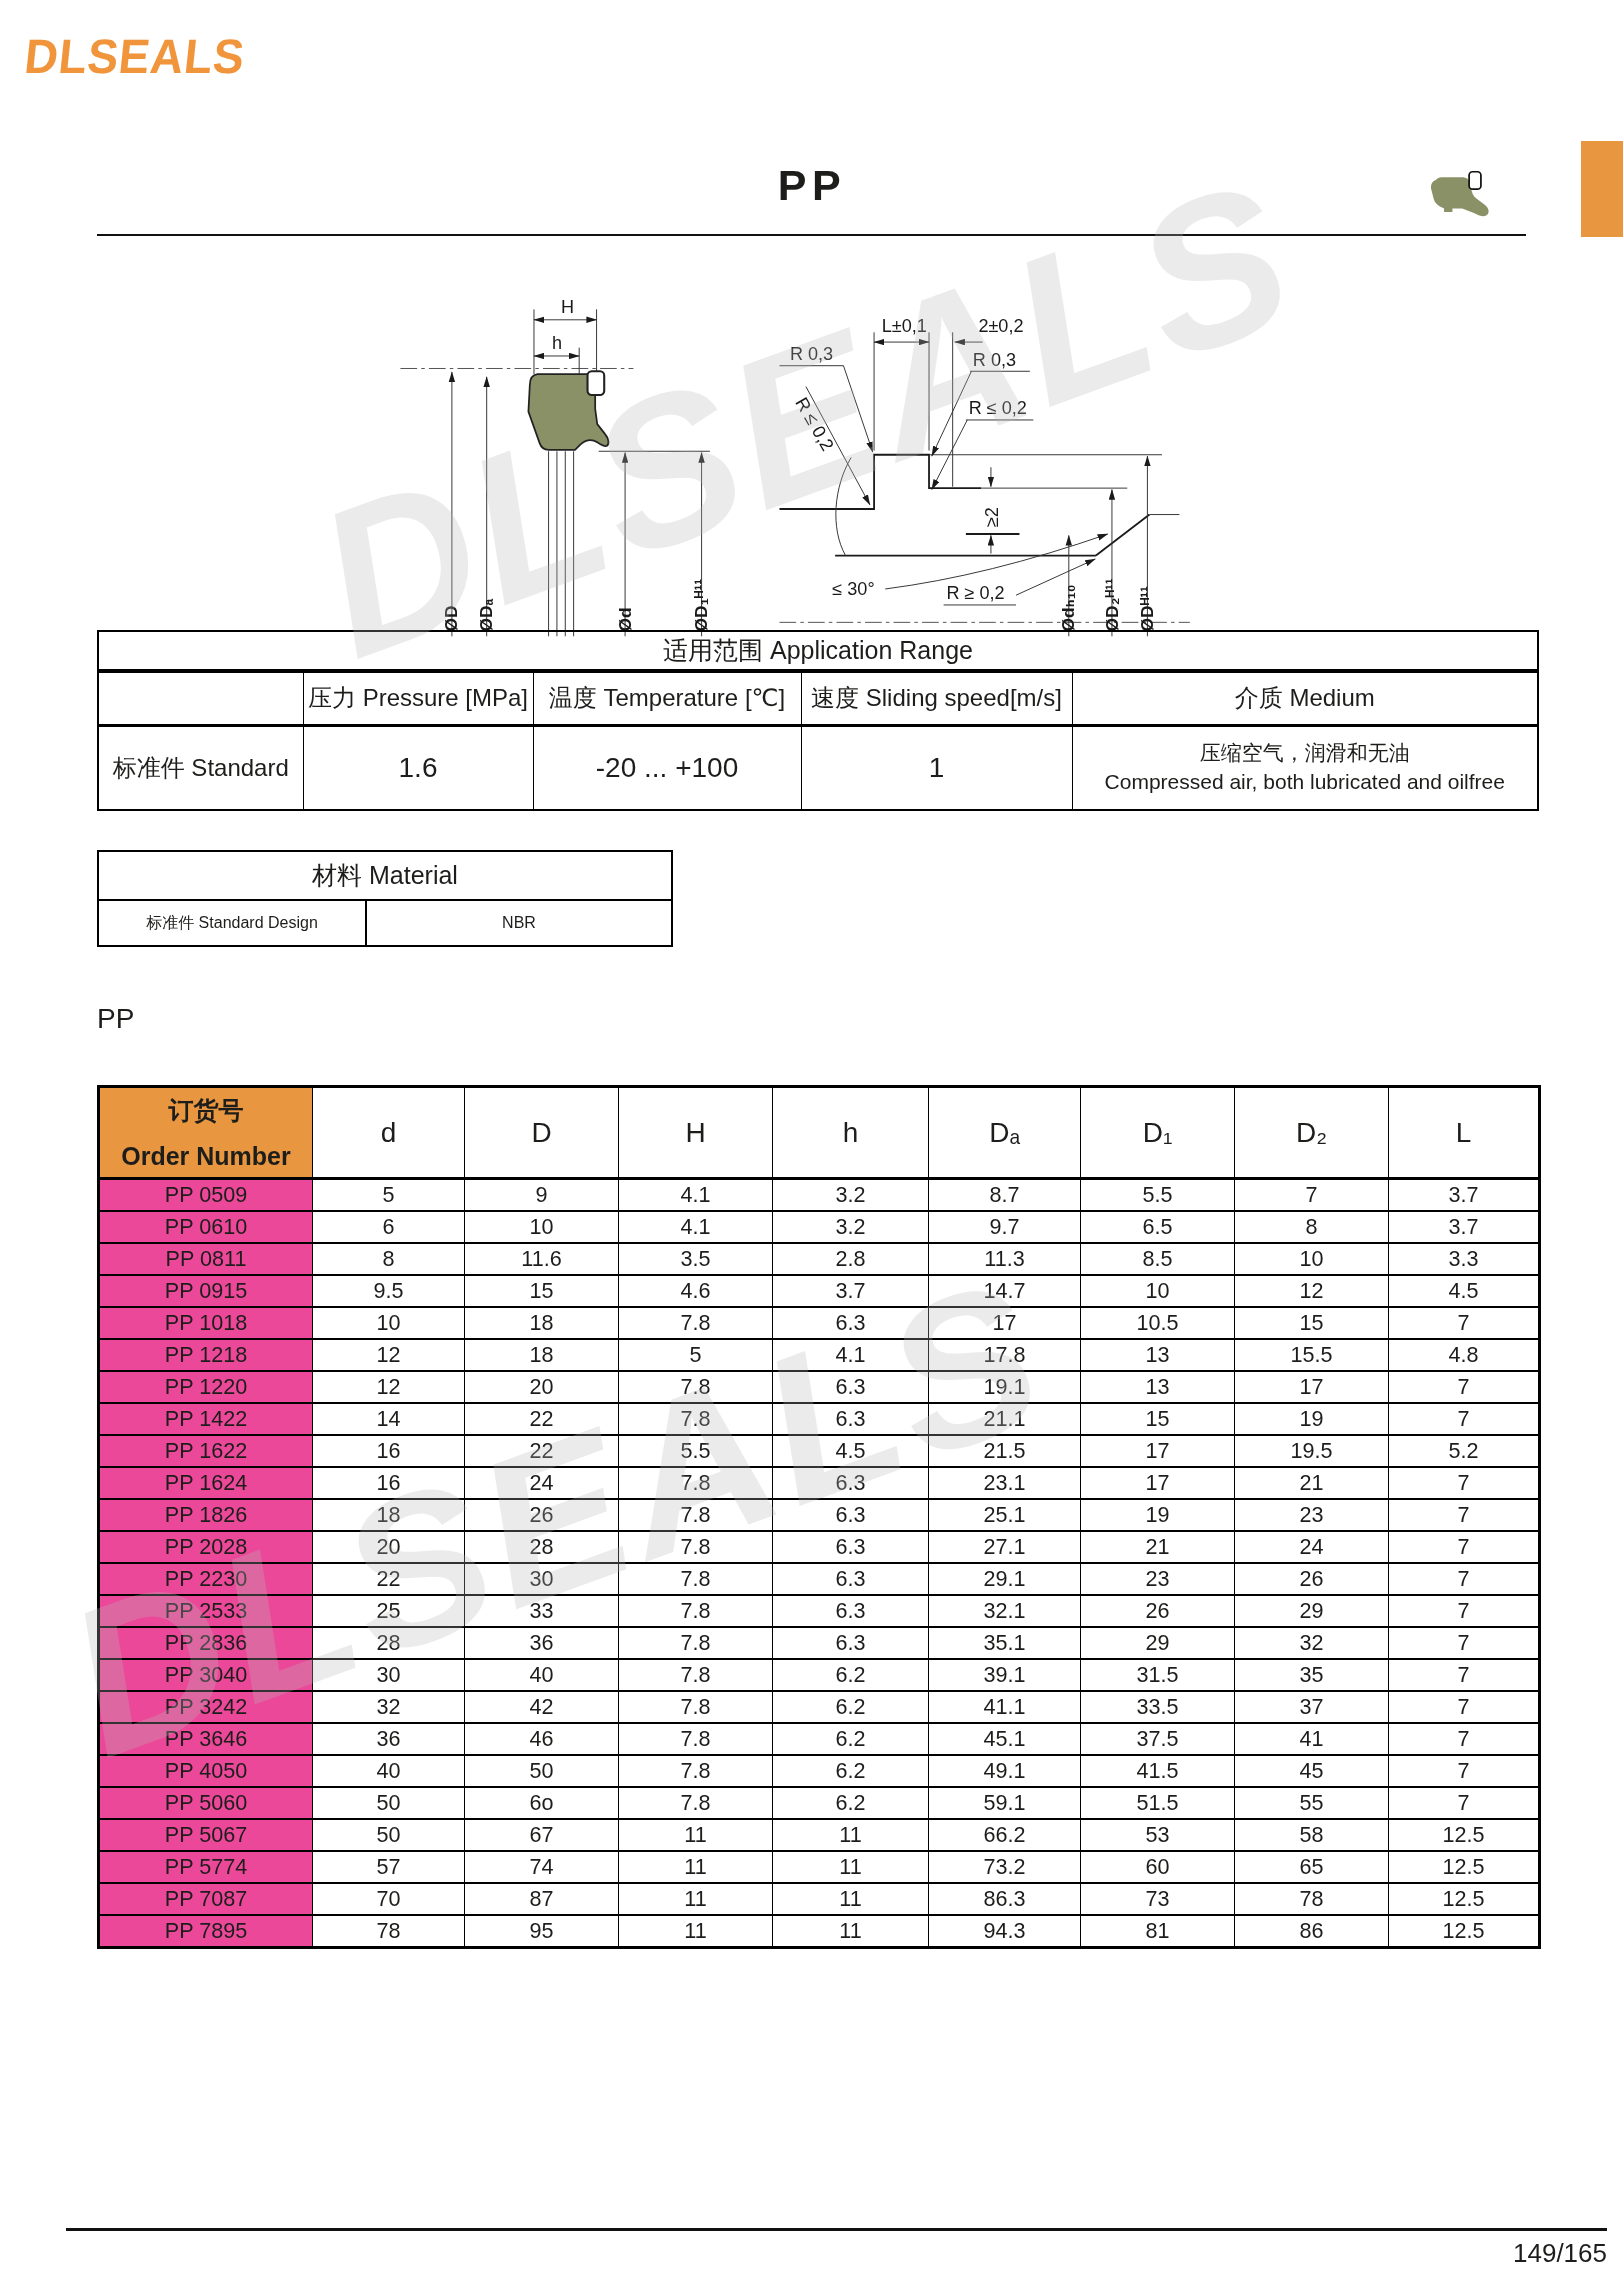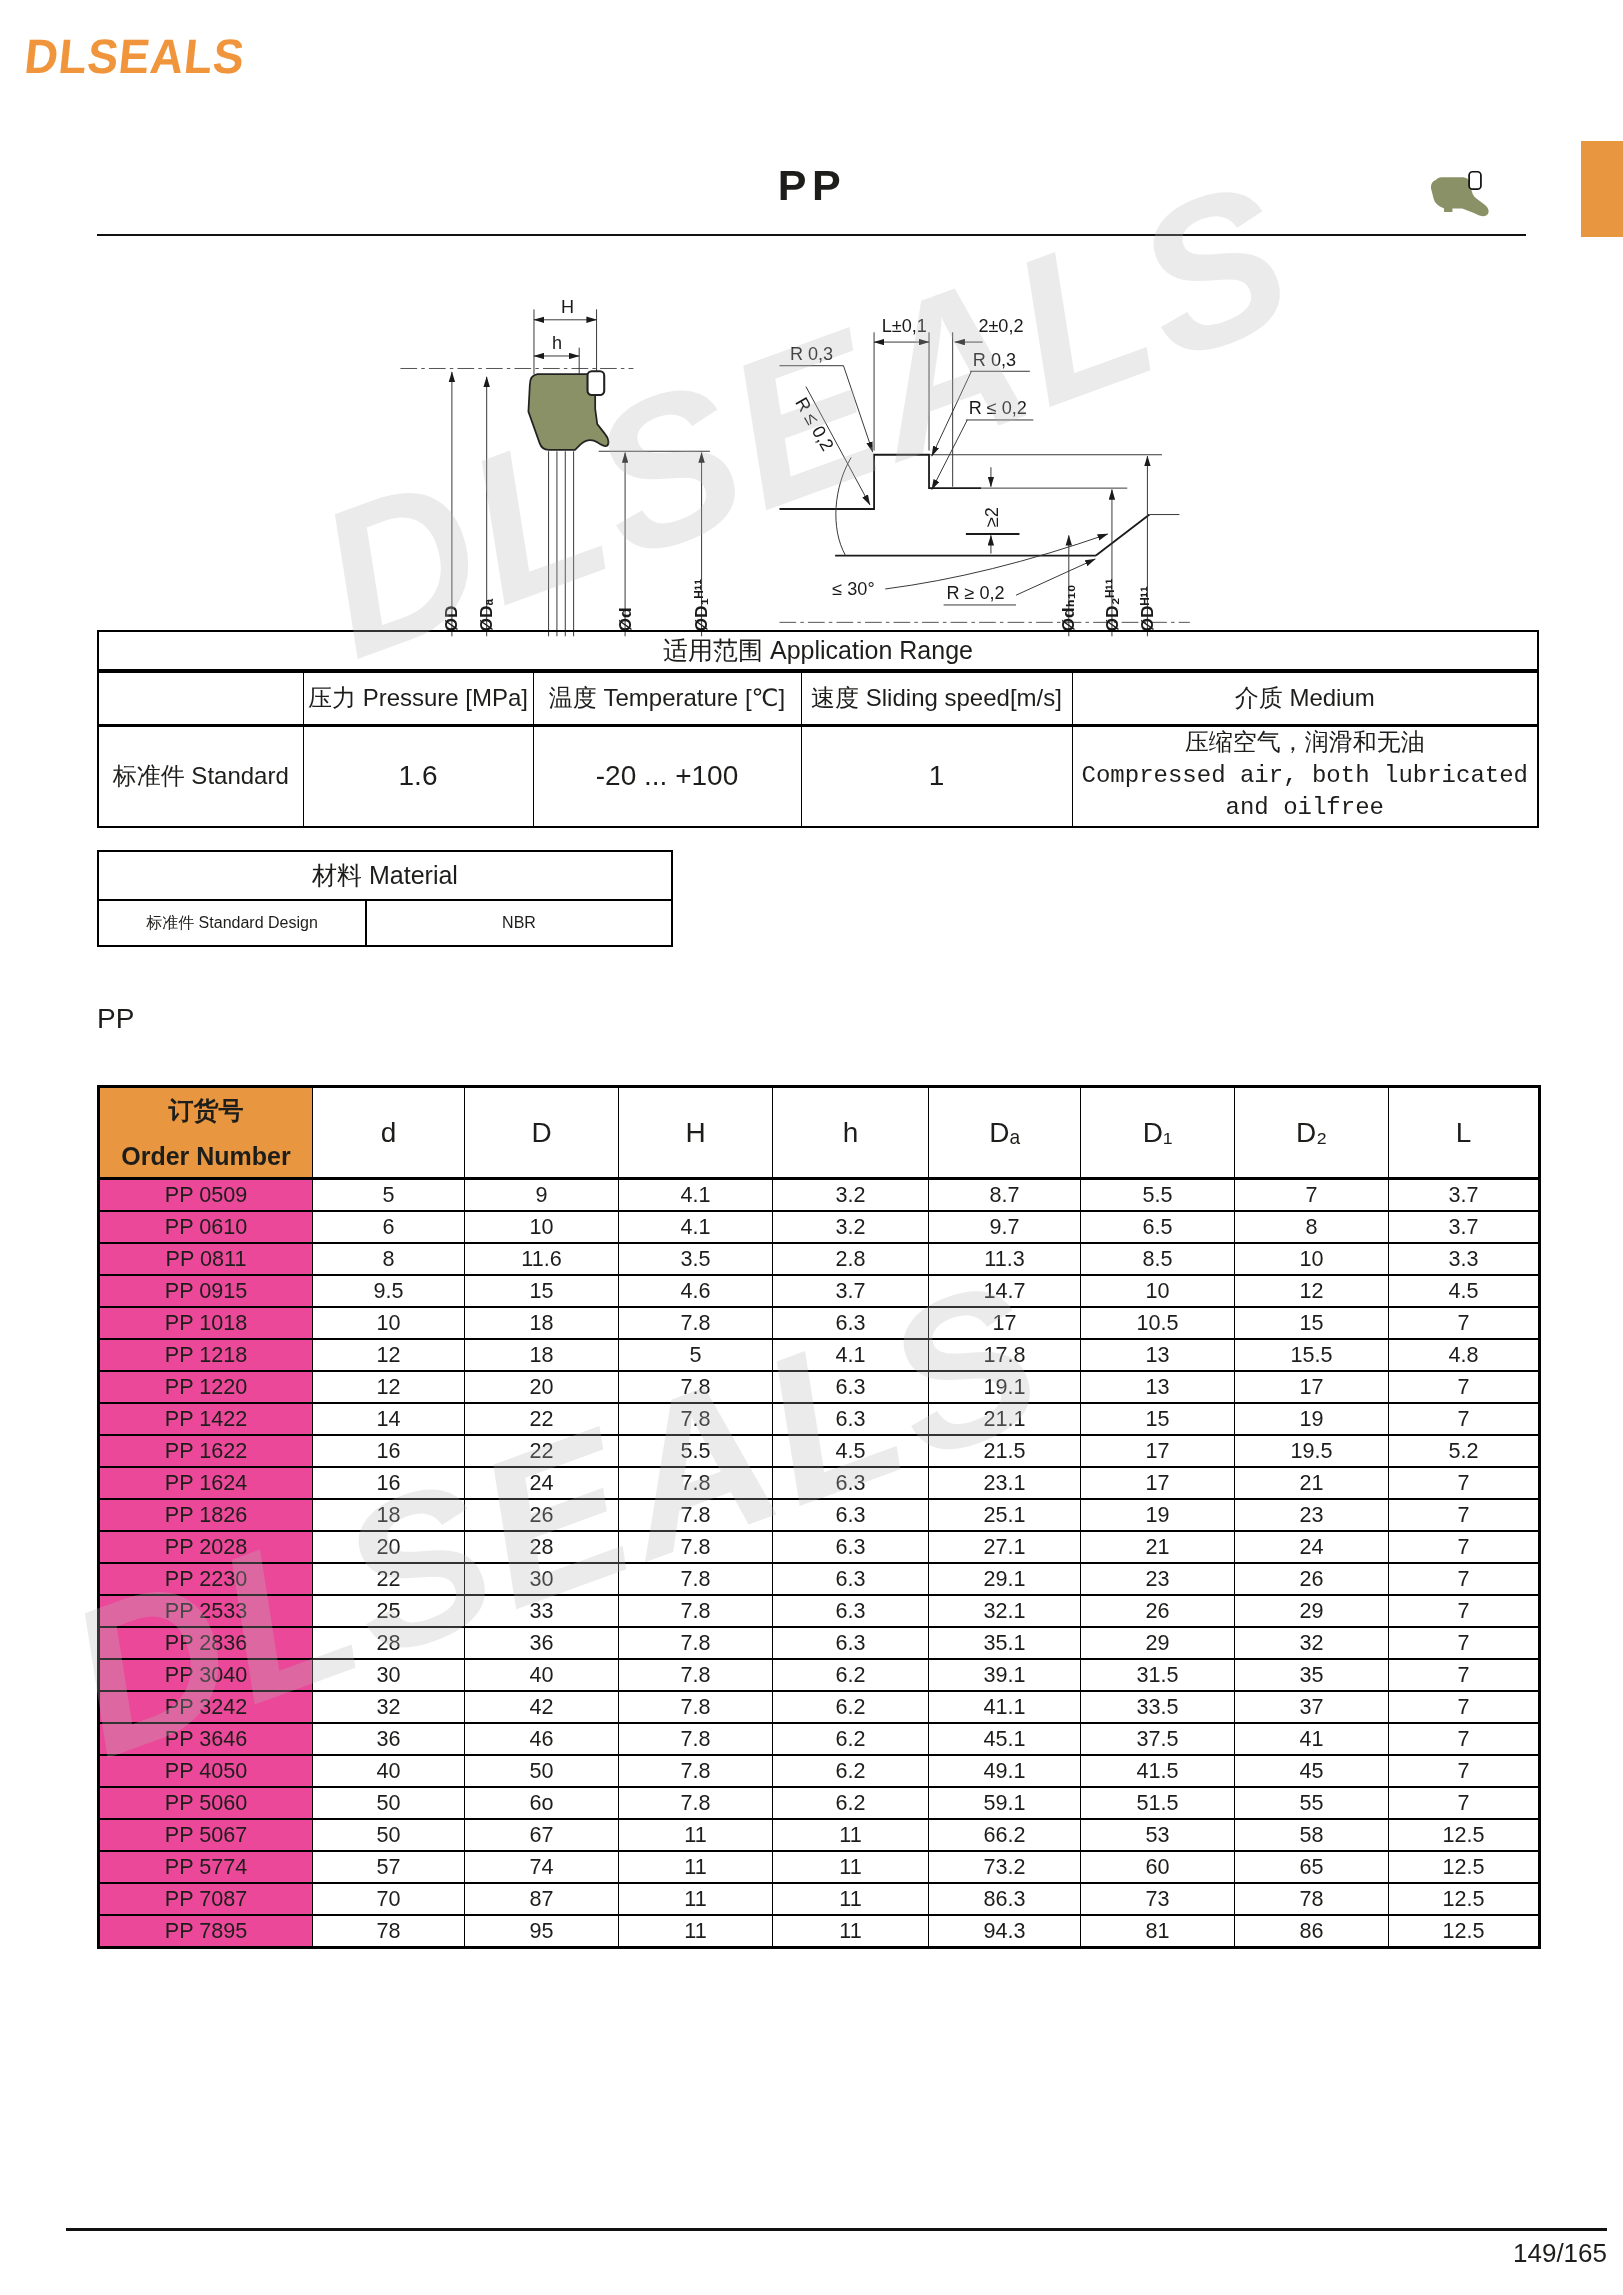--- a/index.html
+++ b/index.html
@@ -42,21 +42,21 @@
 
   
   .app-table{position:absolute;left:97px;top:630px;width:1440px;border:2.1px solid #000;}
   .app-table td{border:1.4px solid #000;font-size:24px;}
   .app-table tr.t-title{height:40px;margin-left:36px;}
   .app-table tr.t-title td{border-bottom:4.2px solid #000;font-size:25px;}
   .app-table tr.t-head{height:54px;}
   .app-table tr.t-head td{border-bottom:3.5px solid #000;}
   .app-table tr.t-data{height:85px;}
   .app-table .big{font-size:28px;}
-  .app-table .medium-cell div{line-height:1.35;font-size:24px;font-family:Liberation Mono, monospace;}
+  .app-table .medium-cell div{line-height:1.35;font-size:21px;}
 
   
   .mat-table{position:absolute;left:97px;top:850px;width:574px;border:2.1px solid #000;}
   .mat-table td{border:2.1px solid #000;font-size:16px;}
   .mat-table tr.m-title{height:49px;}
   .mat-table tr.m-title td{font-size:25px;}
   .mat-table tr.m-row{height:46px;}
 
   
   .order-example{position:absolute;left:97px;top:1000px;font-size:28px;line-height:1.35;}

